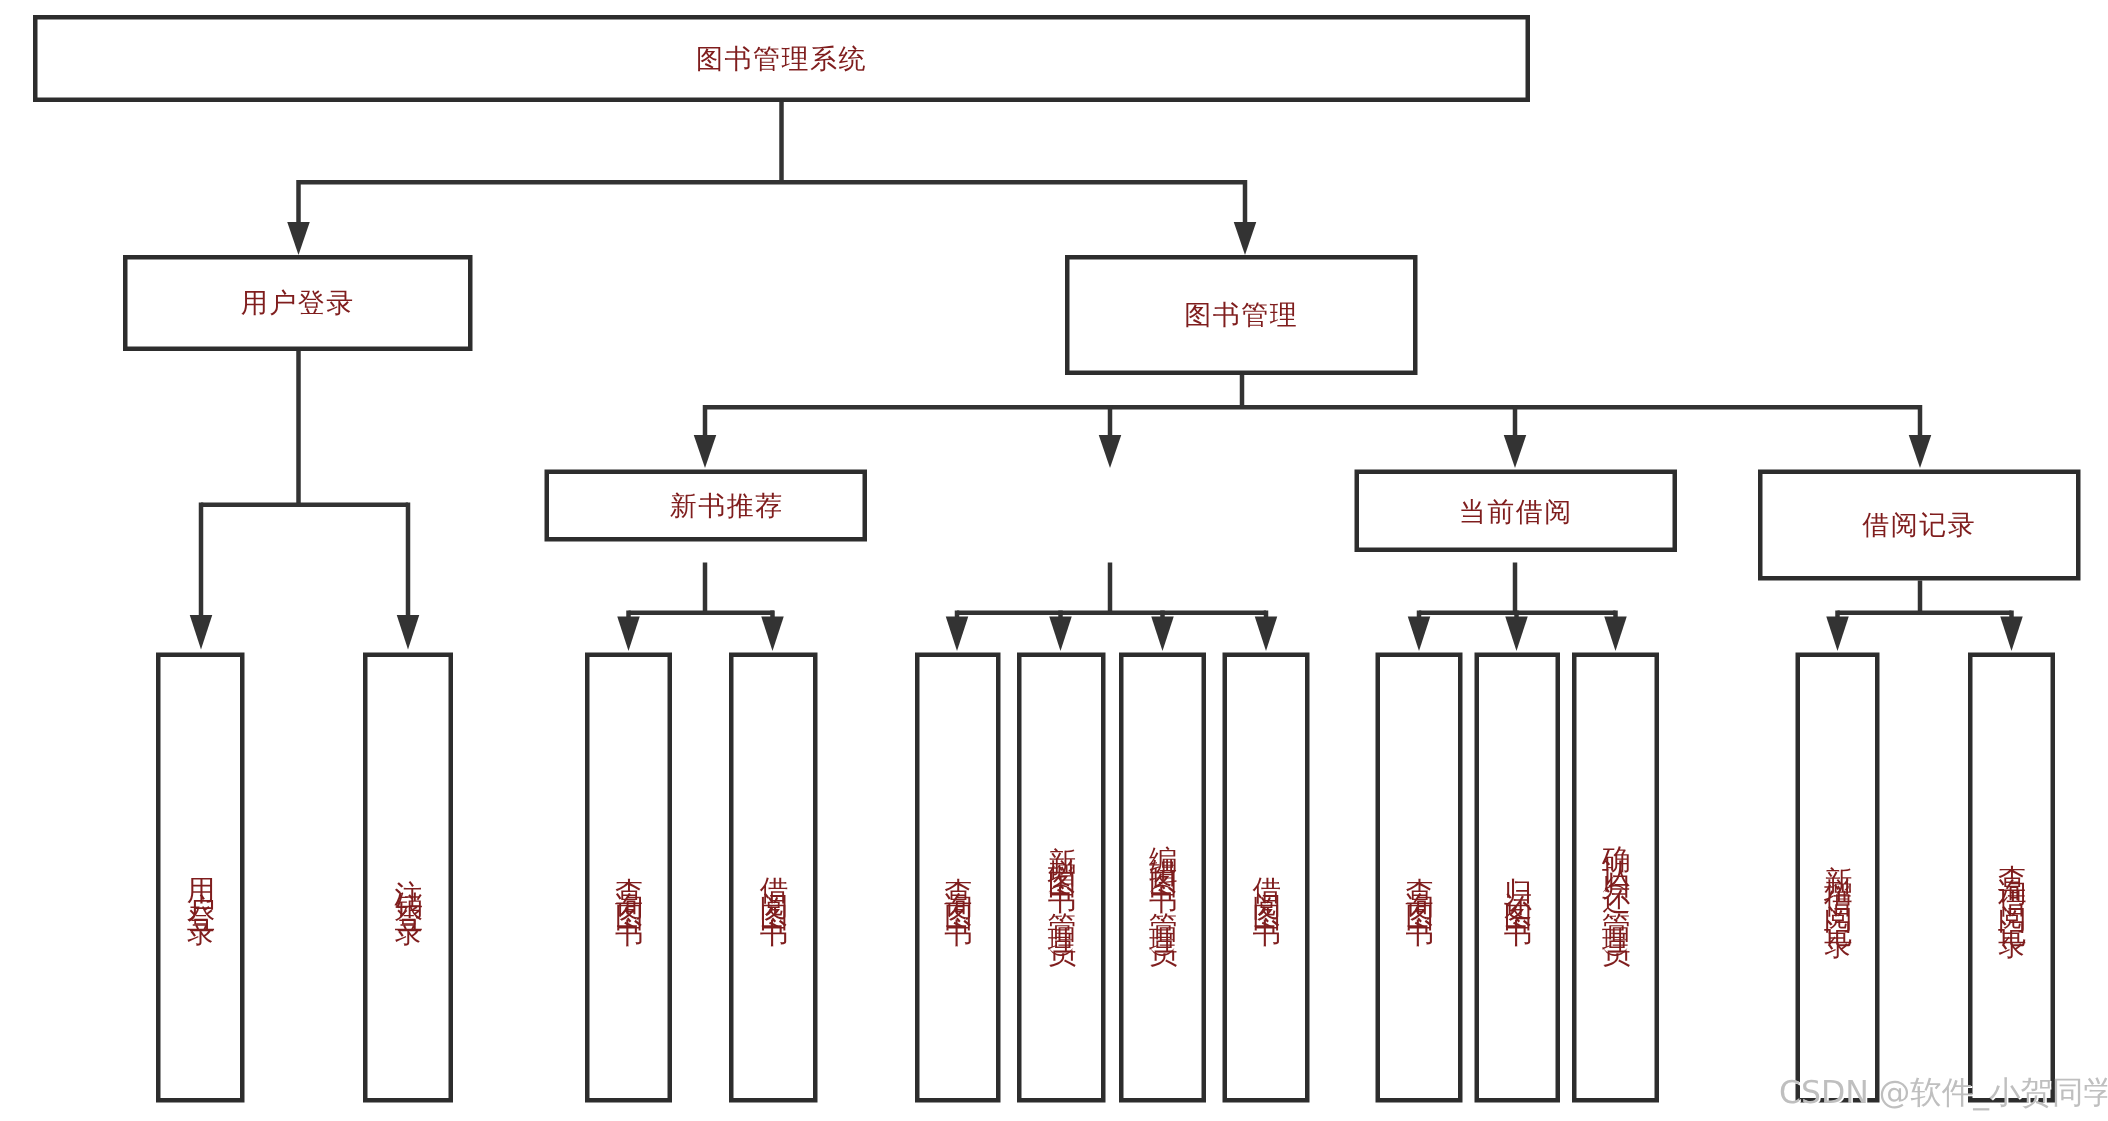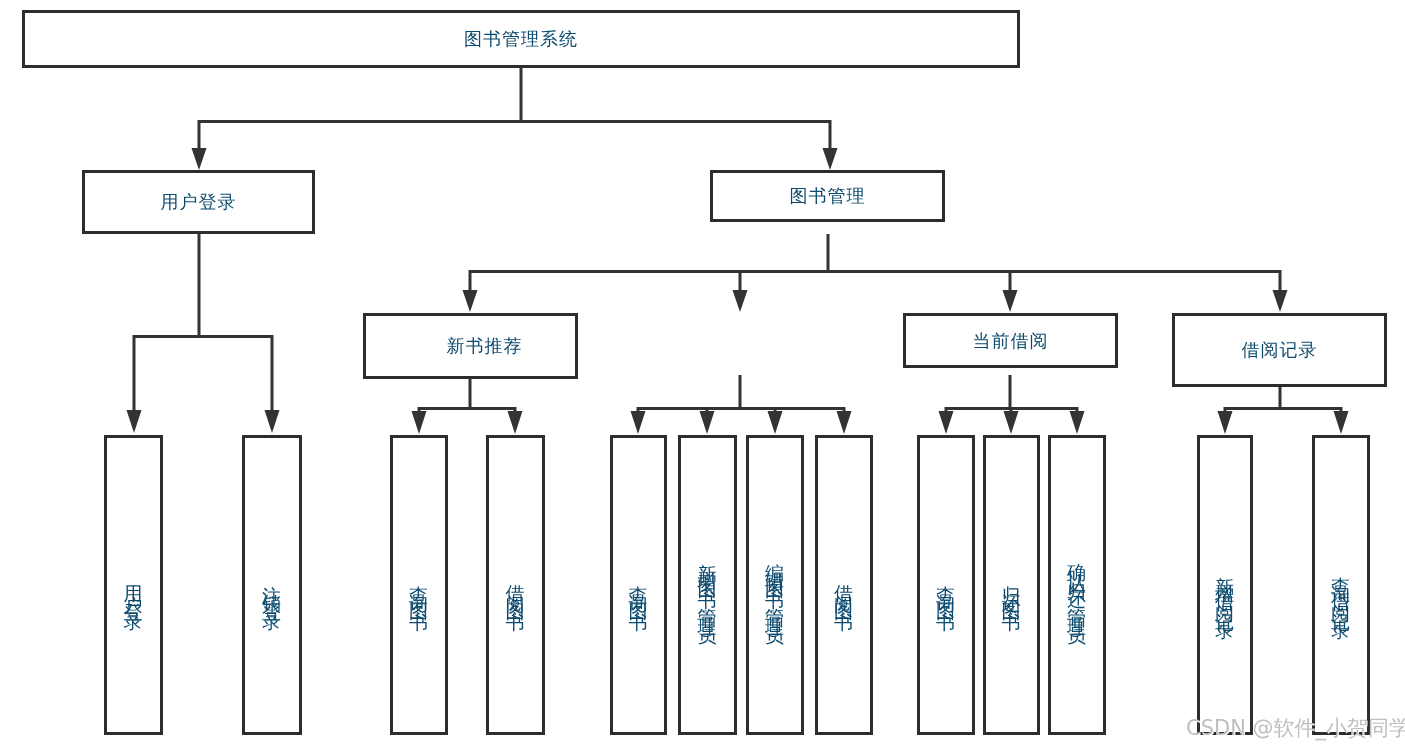--- a/index.html
+++ b/index.html
@@ -11,38 +11,38 @@
     overflow:hidden;
   }
   .box{
     position:absolute;
     box-sizing:border-box;
     border:3px solid #2d2d2d;
     background:#ffffff;
     display:flex;
     align-items:center;
     justify-content:center;
-    color:#0c4a6e;
+    color:#7f1d1d;
     text-align:center;
   }
   .h{font-size:18px;letter-spacing:1px;}
   .v{
     writing-mode:vertical-rl;
     font-size:19px;
     letter-spacing:9px;
     line-height:1;
     padding-top:6px;
   }
   
   .b-root{left:22px;top:10px;width:998px;height:58px;}
   
   .b-login{left:82px;top:170px;width:233px;height:64px;}
-  .b-mgmt{left:710px;top:170px;width:235px;height:52px;}
+  .b-mgmt{left:710px;top:170px;width:235px;height:80px;}
   
-  .b-l3-0{left:363px;top:313px;width:215px;height:66px;padding-left:28px;}
+  .b-l3-0{left:363px;top:313px;width:215px;height:48px;padding-left:28px;}
   .b-l3-1{left:633px;top:313px;width:215px;height:62px;}
   .b-l3-2{left:903px;top:313px;width:215px;height:55px;}
   .b-l3-3{left:1172px;top:313px;width:215px;height:74px;}
   
   .leaf{top:435px;height:300px;}
   .b-u0{left:104px;width:59px;}
   .b-u1{left:242px;width:60px;}
   .b-a0{left:390px;width:58px;}
   .b-a1{left:486px;width:59px;}
   .b-b0{left:610px;width:57px;}

